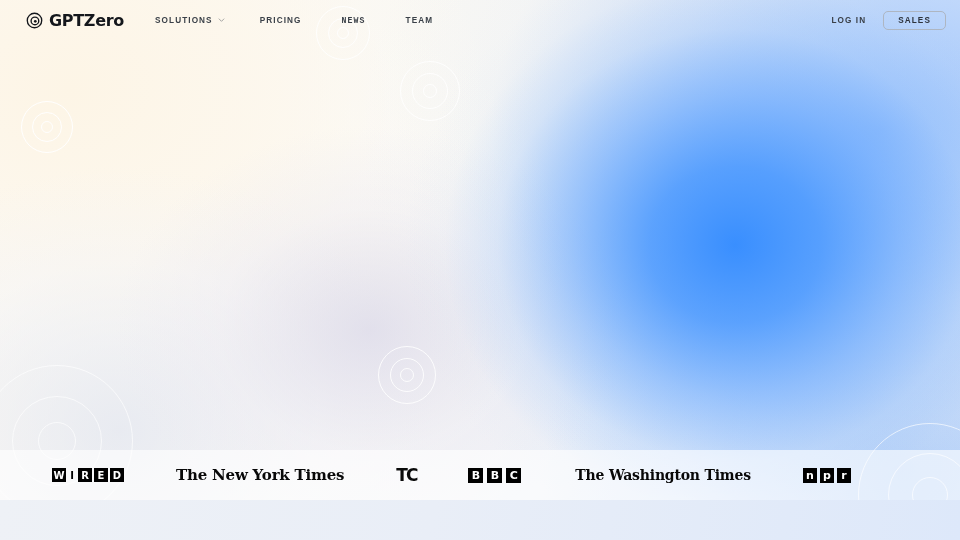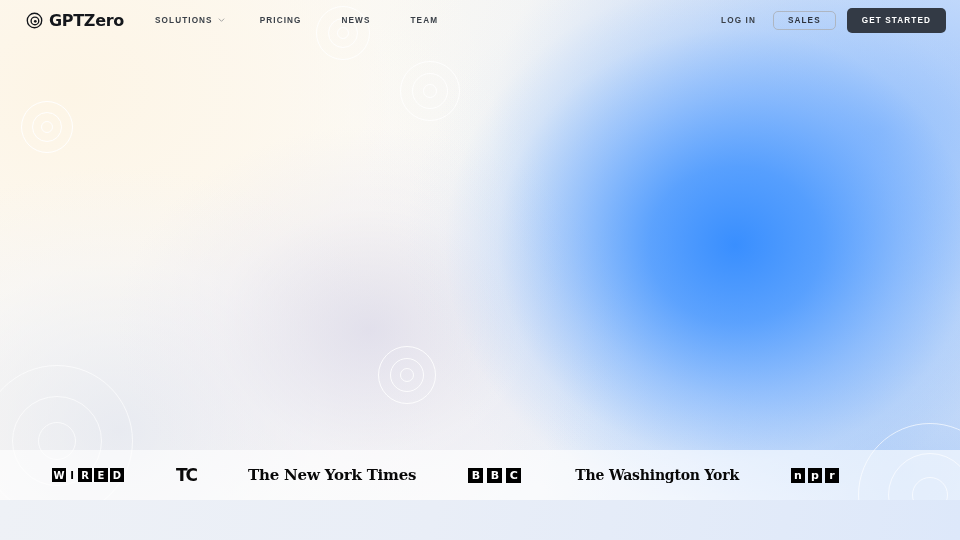--- a/index.html
+++ b/index.html
@@ -174,69 +174,68 @@
               <path d="M1 1l4 4 4-4" stroke="#3a4048" stroke-width="1.1" fill="none"></path>
             </svg>
         </span>
       </div>
 
 
       <div class="nav-link">
         <span>PRICING</span>
       </div>
 
-      <div class="nav-link" style="padding-left:18px;">
+      <div class="nav-link" style="padding-left:18px;font-family:Liberation Mono, monospace;">
         <span>NEWS</span>
       </div>
 
       <div class="nav-link" style="padding-left:18px;">
         <span>TEAM</span>
       </div>
     </div>
 
     <div class="nav-right">
       <div class="login-link">LOG IN</div>
       <button class="sales-btn">SALES</button>
-      <button class="start-btn">GET STARTED</button>
     </div>
   </div>
 
   <div id="band-bottom"></div>
 
   <div id="logo-band">
     <div class="marquee">
 
       <div class="logo-cell">
         <span class="boxed wired">
           <b>W</b>
             <b class="plain">I</b>
             <b>R</b>
             <b>E</b>
             <b>D</b>
         </span>
       </div>
 
       <div class="logo-cell">
+        <span class="black-serif nyt">The New York Times</span>
+      </div>
+
+      <div class="logo-cell">
         <span class="tc-logo">TC</span>
-      </div>
-
-      <div class="logo-cell">
-        <span class="black-serif nyt">The New York Times</span>
       </div>
 
       <div class="logo-cell">
         <span class="boxed bbc">
           <b>B</b>
             <b>B</b>
             <b>C</b>
         </span>
       </div>
 
       <div class="logo-cell">
-        <span class="black-serif wapo">The Washington York</span>
+        <span class="black-serif wapo">The Washington Times</span>
       </div>
 
 
       <div class="logo-cell">
         <span class="boxed npr">
           <b>n</b>
             <b>p</b>
             <b>r</b>
         </span>
       </div>

